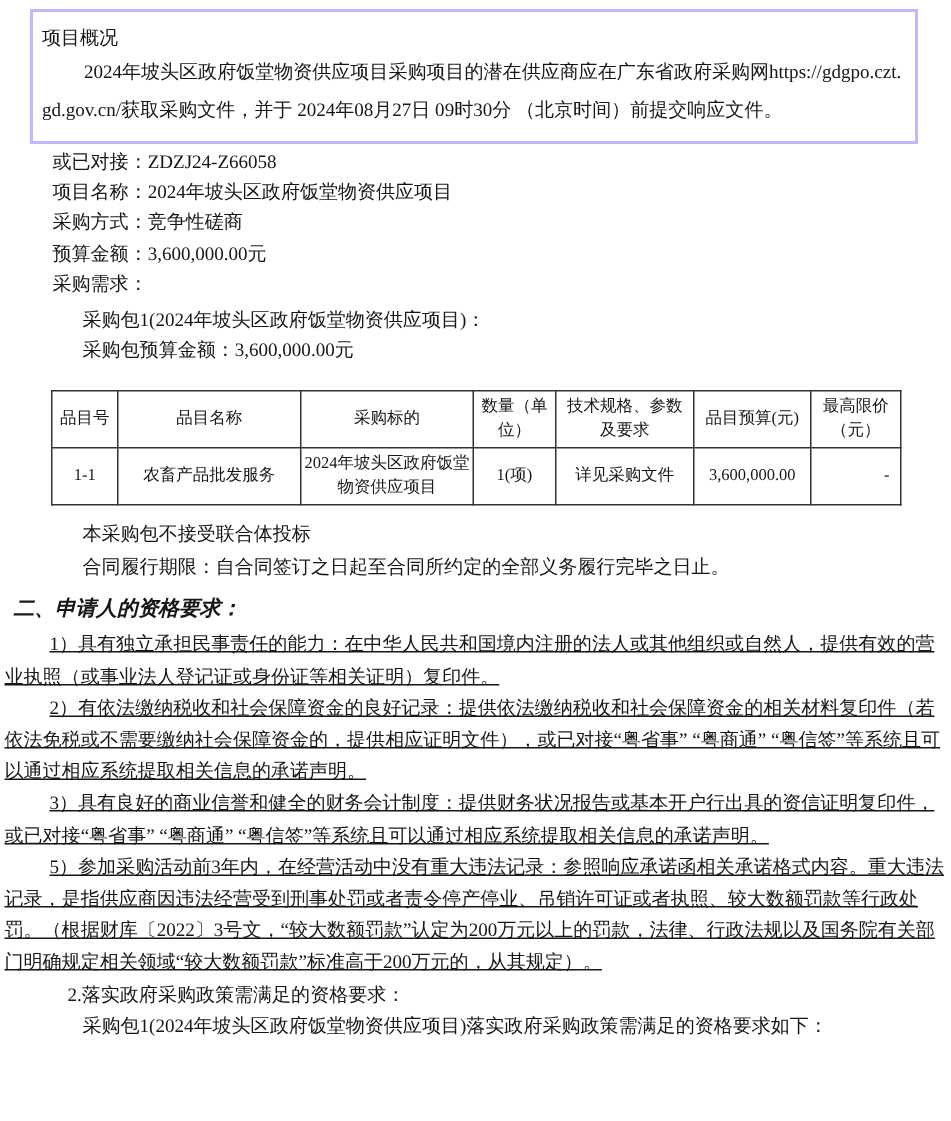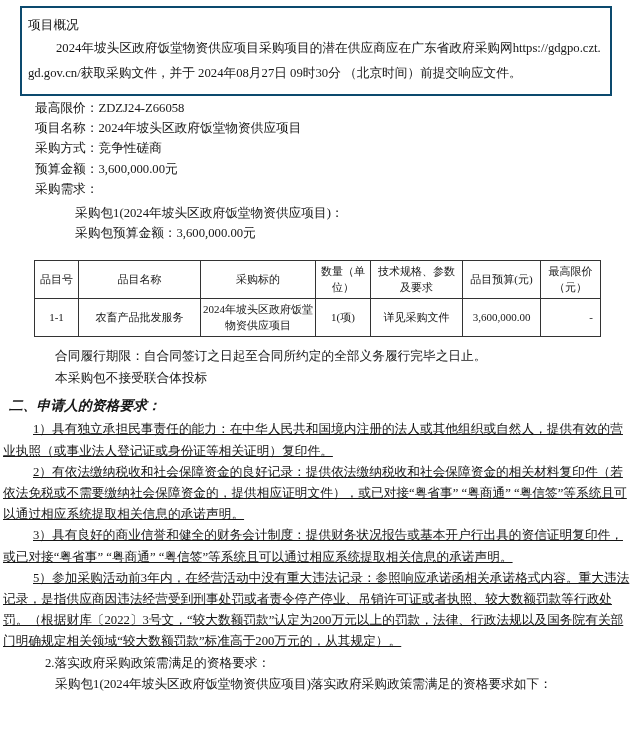--- a/index.html
+++ b/index.html
@@ -11,21 +11,21 @@
     background: #ffffff;
     color: #161616;
     font-family: "Liberation Serif", "DejaVu Serif", serif;
     font-size: 12.7px;
   }
   .page { padding: 0 4px 0 3px; }
 
   
   .overview-box {
     margin: 6px 18px 0 17px;
-    border: 2px solid #0c4a6e;
+    border: 2px solid #c4b5fd;
     padding: 6px 8px 9px 6px;
   }
   .overview-title { line-height: 22px; }
   .overview-para {
     margin: 0;
     line-height: 24.5px;
     text-indent: 2.2em;
     word-break: break-all;
   }
 
@@ -33,21 +33,21 @@
     font-weight: bold;
     font-size: 13.8px;
     margin: 11px 0 5px 6px;
   }
   .section-heading.second { margin: 8px 0 4px 6px; font-style: italic; }
 
   .field-line { margin-left: 32px; line-height: 20.2px; }
   .fields-block { margin-top: 2px; }
 
   .pkg-block { margin-top: 4px; }
-  .pkg-line { margin-left: 72px; line-height: 20.2px; }
+  .pkg-line { margin-left: 52px; line-height: 20.2px; }
 
   table.items-table {
     border-collapse: collapse;
     table-layout: fixed;
     width: 566px;
     margin: 17px 0 0 31px;
     font-size: 11px;
     padding-left: 47px;
   }
   .items-table th, .items-table td {
@@ -79,21 +79,21 @@
 
 <div class="page">
 
   <div class="overview-box">
     <div class="overview-title">项目概况</div>
     <p class="overview-para">2024年坡头区政府饭堂物资供应项目采购项目的潜在供应商应在广东省政府采购网https://gdgpo.czt.gd.gov.cn/获取采购文件，并于 2024年08月27日 09时30分 （北京时间）前提交响应文件。</p>
   </div>
 
 
   <div class="fields-block">
-    <div class="field-line">最高限价：ZDZJ24-Z66058</div>
+    <div class="field-line">或已对接：ZDZJ24-Z66058</div>
     <div class="field-line">项目名称：2024年坡头区政府饭堂物资供应项目</div>
     <div class="field-line">采购方式：竞争性磋商</div>
     <div class="field-line">预算金额：3,600,000.00元</div>
     <div class="field-line">采购需求：</div>
   </div>
 
   <div class="pkg-block">
     <div class="pkg-line">采购包1(2024年坡头区政府饭堂物资供应项目)：</div>
     <div class="pkg-line">采购包预算金额：3,600,000.00元</div>
   </div>
@@ -126,22 +126,22 @@
         <td>2024年坡头区政府饭堂物资供应项目</td>
         <td>1(项)</td>
         <td>详见采购文件</td>
         <td>3,600,000.00</td>
         <td class="cell-dash">-</td>
       </tr>
     </tbody>
   </table>
 
   <div class="notes-block">
+    <div class="note-line">本采购包不接受联合体投标</div>
     <div class="note-line">合同履行期限：自合同签订之日起至合同所约定的全部义务履行完毕之日止。</div>
-    <div class="note-line">本采购包不接受联合体投标</div>
   </div>
 
   <div class="section-heading second">二、申请人的资格要求：</div>
 
   <p class="para-sub">1）具有独立承担民事责任的能力：在中华人民共和国境内注册的法人或其他组织或自然人，提供有效的营业执照（或事业法人登记证或身份证等相关证明）复印件。</p>
   <p class="para-sub">2）有依法缴纳税收和社会保障资金的良好记录：提供依法缴纳税收和社会保障资金的相关材料复印件（若依法免税或不需要缴纳社会保障资金的，提供相应证明文件），或已对接“粤省事” “粤商通” “粤信签”等系统且可以通过相应系统提取相关信息的承诺声明。</p>
   <p class="para-sub">3）具有良好的商业信誉和健全的财务会计制度：提供财务状况报告或基本开户行出具的资信证明复印件，或已对接“粤省事” “粤商通” “粤信签”等系统且可以通过相应系统提取相关信息的承诺声明。</p>
   <p class="para-sub">5）参加采购活动前3年内，在经营活动中没有重大违法记录：参照响应承诺函相关承诺格式内容。重大违法记录，是指供应商因违法经营受到刑事处罚或者责令停产停业、吊销许可证或者执照、较大数额罚款等行政处罚。（根据财库〔2022〕3号文，“较大数额罚款”认定为200万元以上的罚款，法律、行政法规以及国务院有关部门明确规定相关领域“较大数额罚款”标准高于200万元的，从其规定）。</p>
   <p class="para-item">2.落实政府采购政策需满足的资格要求：</p>
   <p class="para-last">采购包1(2024年坡头区政府饭堂物资供应项目)落实政府采购政策需满足的资格要求如下：</p>

